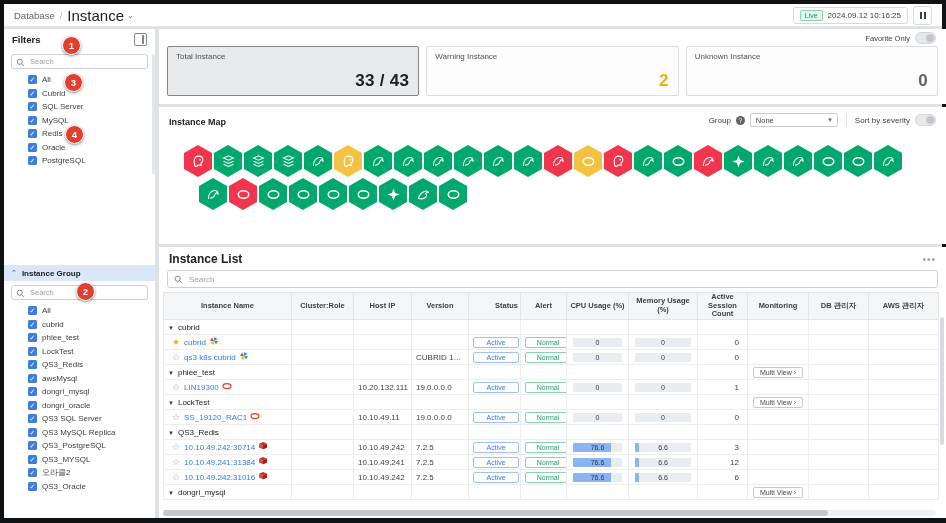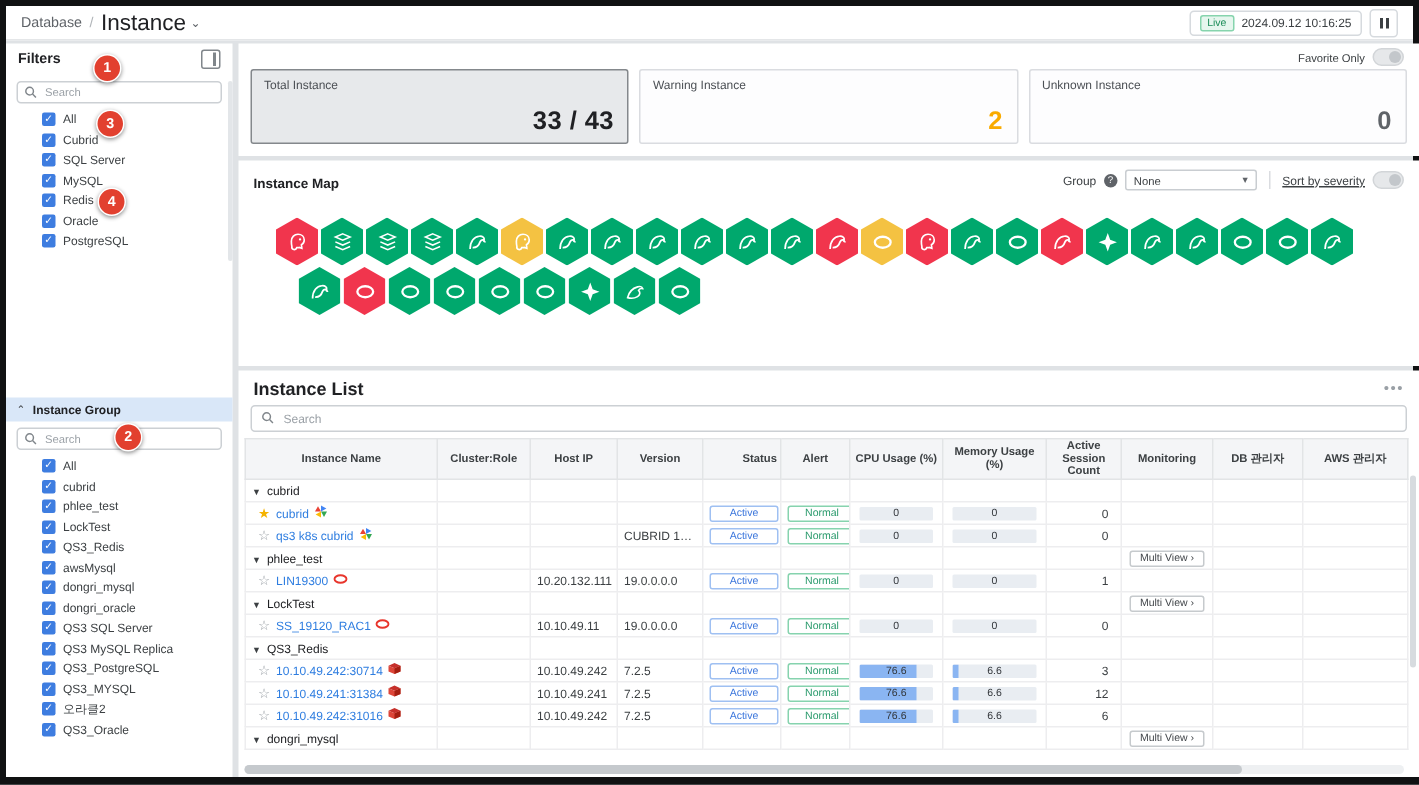--- a/index.html
+++ b/index.html
@@ -57,21 +57,21 @@
   
   .map{position:absolute;left:155px;top:103px;width:787px;height:137px;background:#fff;}
   .map-head{display:flex;align-items:flex-end;padding:6px 10px 0;}
   .map-title{font-size:9px;font-weight:bold;color:#202124;}
   .map-controls{margin-left:auto;display:flex;align-items:center;gap:5px;}
   .group-label{font-size:8px;color:#3c4043;}
   .help{width:9px;height:9px;border-radius:50%;background:#5f6368;color:#fff;font-size:6.5px;line-height:9px;text-align:center;}
   .gselect{width:88px;height:14px;border:1px solid #c9cdd1;border-radius:2px;font-size:7.5px;color:#3c4043;display:flex;align-items:center;justify-content:space-between;padding:0 5px;background:#fff;box-sizing:border-box;}
   .gselect .car{font-size:7px;color:#5f6368;}
   .vsep{width:1px;height:12px;background:#dadce0;margin:0 3px;}
-  .sort-label{font-size:8px;color:#3c4043;text-decoration:underline;}
+  .sort-label{font-size:8px;color:#3c4043;}
   .hexwrap{position:absolute;left:25px;top:38px;right:10px;}
   .hexrow{display:flex;gap:2px;}
   .hexrow.r1{margin-left:15px;margin-top:1px;}
   .hex{width:28px;height:32px;clip-path:polygon(50% 0,100% 25%,100% 75%,50% 100%,0 75%,0 25%);
     display:flex;align-items:center;justify-content:center;flex:0 0 auto;}
 
   
   .list{position:absolute;left:155px;top:243px;width:787px;bottom:0;background:#fff;overflow:hidden;}
   .list-head{display:flex;align-items:center;padding:5px 10px 3px;}
   .list-title{font-size:12px;font-weight:bold;color:#202124;}

